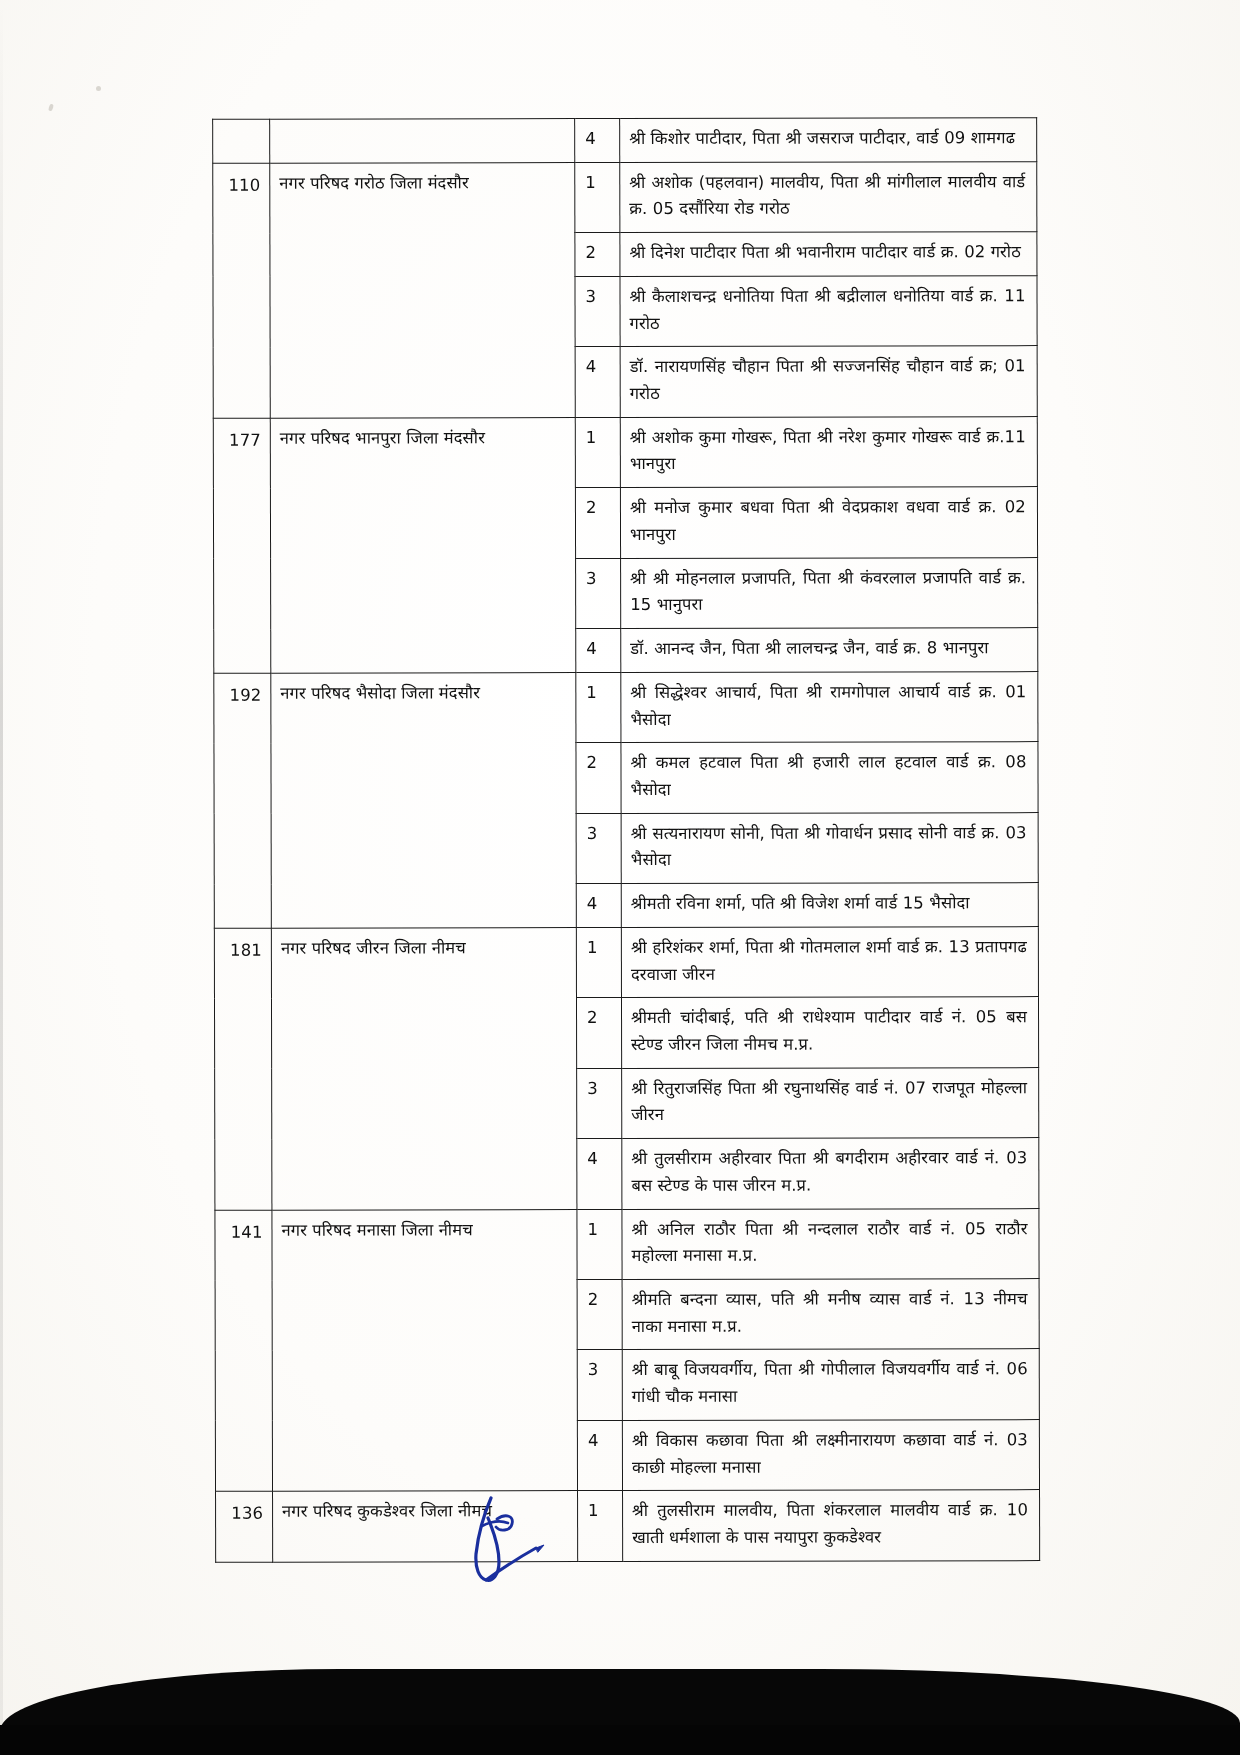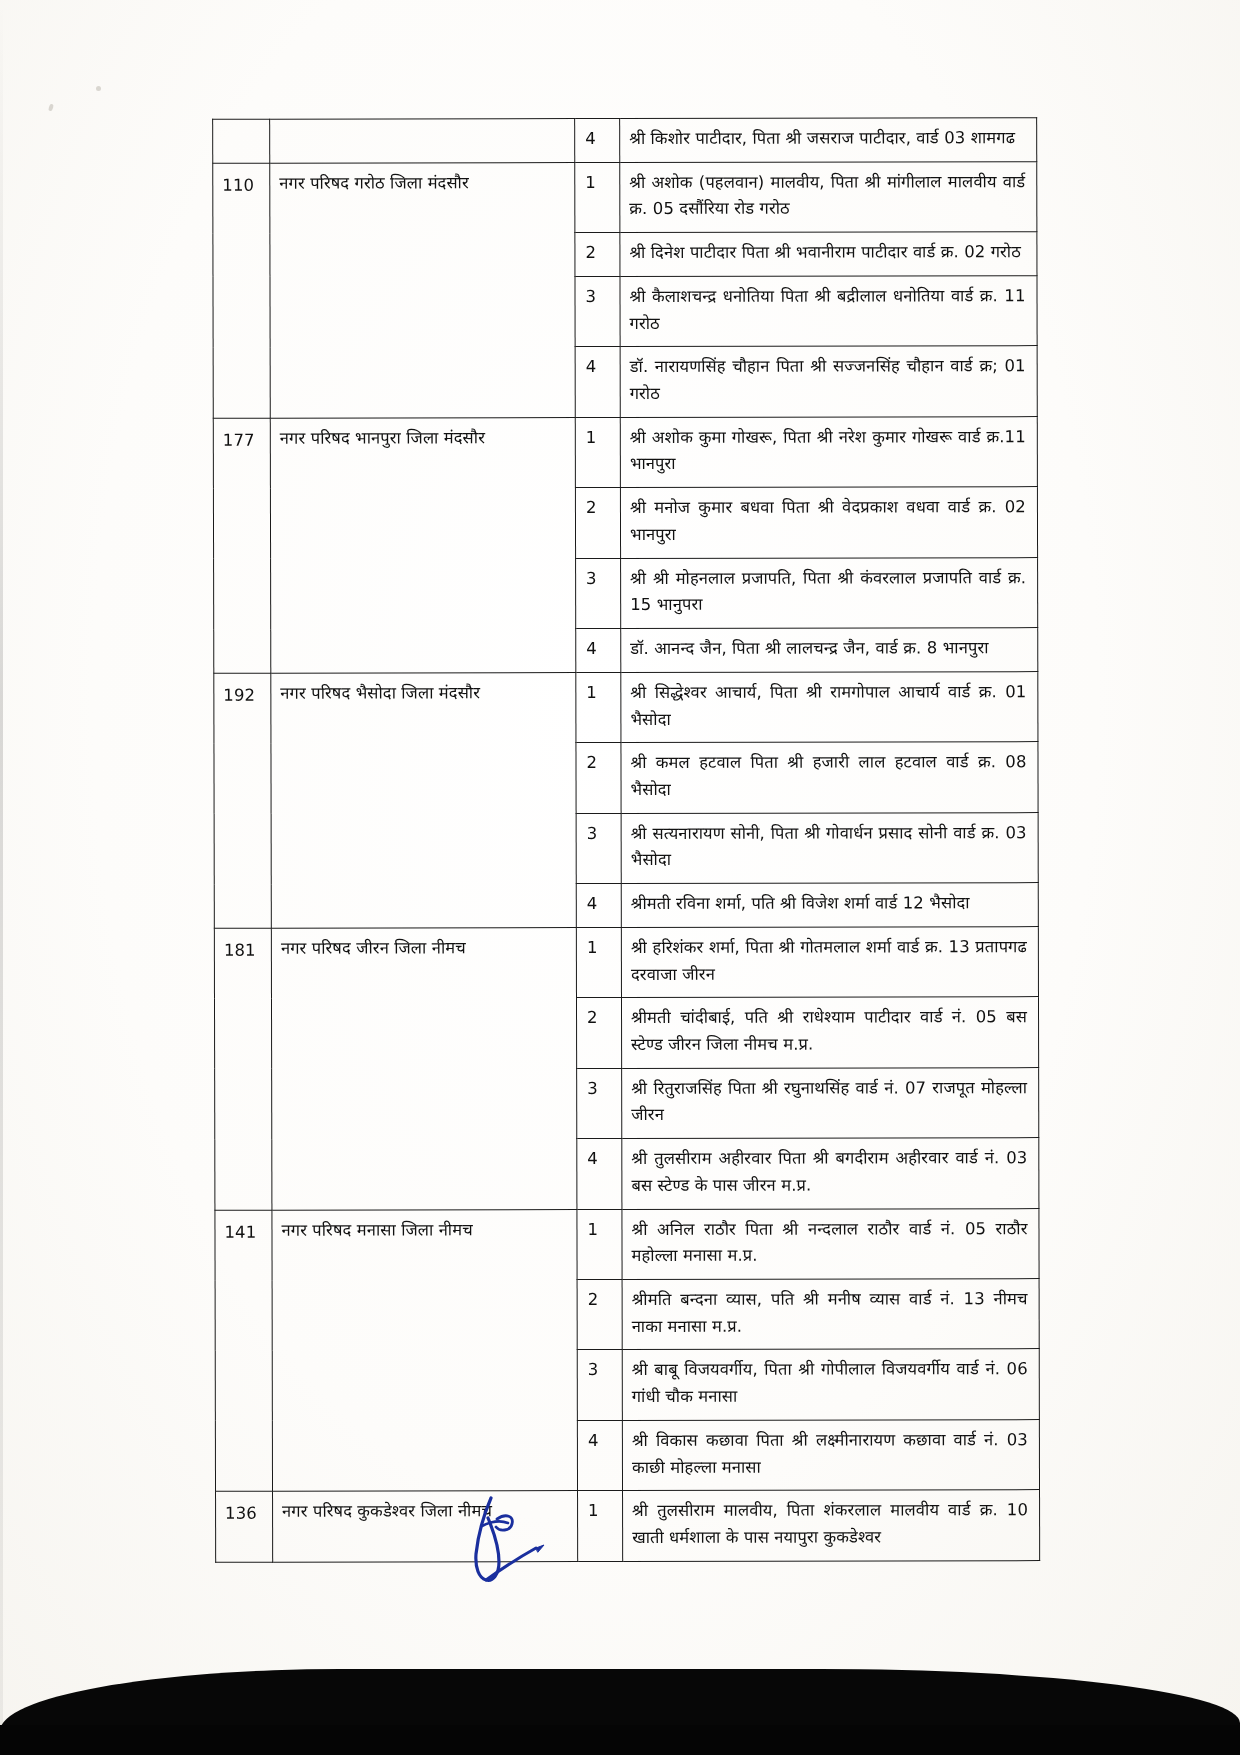--- a/index.html
+++ b/index.html
@@ -57,21 +57,21 @@
     color: #111111;
     letter-spacing: .1px;
   }
 
   col.c-sno   { width: 57px; }
   col.c-body  { width: 305px; }
   col.c-num   { width: 45px; }
   col.c-name  { width: 417px; }
 
   td.sno {
-    text-align: left;
+    text-align: right;
     padding-top: 9px;
     font-size: 16.5px;
   }
 
   td.body-cell {
     text-align: justify;
     text-justify: inter-word;
     padding-right: 12px;
   }
 
@@ -145,21 +145,21 @@
         <col class="c-sno">
         <col class="c-body">
         <col class="c-num">
         <col class="c-name">
       </colgroup>
       <tbody id="table-body">
           <tr>
             <td class="sno blank" rowspan="1"></td>
             <td class="body-cell blank" rowspan="1"></td>
             <td class="num">4</td>
-            <td class="name-cell">श्री किशोर पाटीदार, पिता श्री जसराज पाटीदार, वार्ड 03 शामगढ</td>
+            <td class="name-cell">श्री किशोर पाटीदार, पिता श्री जसराज पाटीदार, वार्ड 09 शामगढ</td>
           </tr>
           <tr>
             <td class="sno" rowspan="4">110</td>
             <td class="body-cell" rowspan="4">नगर परिषद गरोठ जिला मंदसौर</td>
             <td class="num">1</td>
             <td class="name-cell">श्री अशोक (पहलवान) मालवीय, पिता श्री मांगीलाल मालवीय वार्ड क्र. 05 दसौंरिया रोड गरोठ</td>
           </tr>
           <tr>
             <td class="num">2</td>
             <td class="name-cell">श्री दिनेश पाटीदार पिता श्री भवानीराम पाटीदार वार्ड क्र. 02 गरोठ</td>
@@ -199,21 +199,21 @@
           <tr>
             <td class="num">2</td>
             <td class="name-cell">श्री कमल हटवाल पिता श्री हजारी लाल हटवाल वार्ड क्र. 08 भैसोदा</td>
           </tr>
           <tr>
             <td class="num">3</td>
             <td class="name-cell">श्री सत्यनारायण सोनी, पिता श्री गोवार्धन प्रसाद सोनी वार्ड क्र.   03 भैसोदा</td>
           </tr>
           <tr>
             <td class="num">4</td>
-            <td class="name-cell">श्रीमती रविना शर्मा, पति श्री विजेश शर्मा वार्ड 12 भैसोदा</td>
+            <td class="name-cell">श्रीमती रविना शर्मा, पति श्री विजेश शर्मा वार्ड 15 भैसोदा</td>
           </tr>
           <tr>
             <td class="sno" rowspan="4">181</td>
             <td class="body-cell" rowspan="4">नगर परिषद जीरन जिला नीमच</td>
             <td class="num">1</td>
             <td class="name-cell">श्री हरिशंकर शर्मा, पिता श्री गोतमलाल शर्मा वार्ड क्र. 13 प्रतापगढ दरवाजा जीरन</td>
           </tr>
           <tr>
             <td class="num">2</td>
             <td class="name-cell">श्रीमती चांदीबाई, पति श्री राधेश्याम पाटीदार वार्ड नं. 05 बस स्टेण्ड जीरन जिला नीमच म.प्र.</td>

